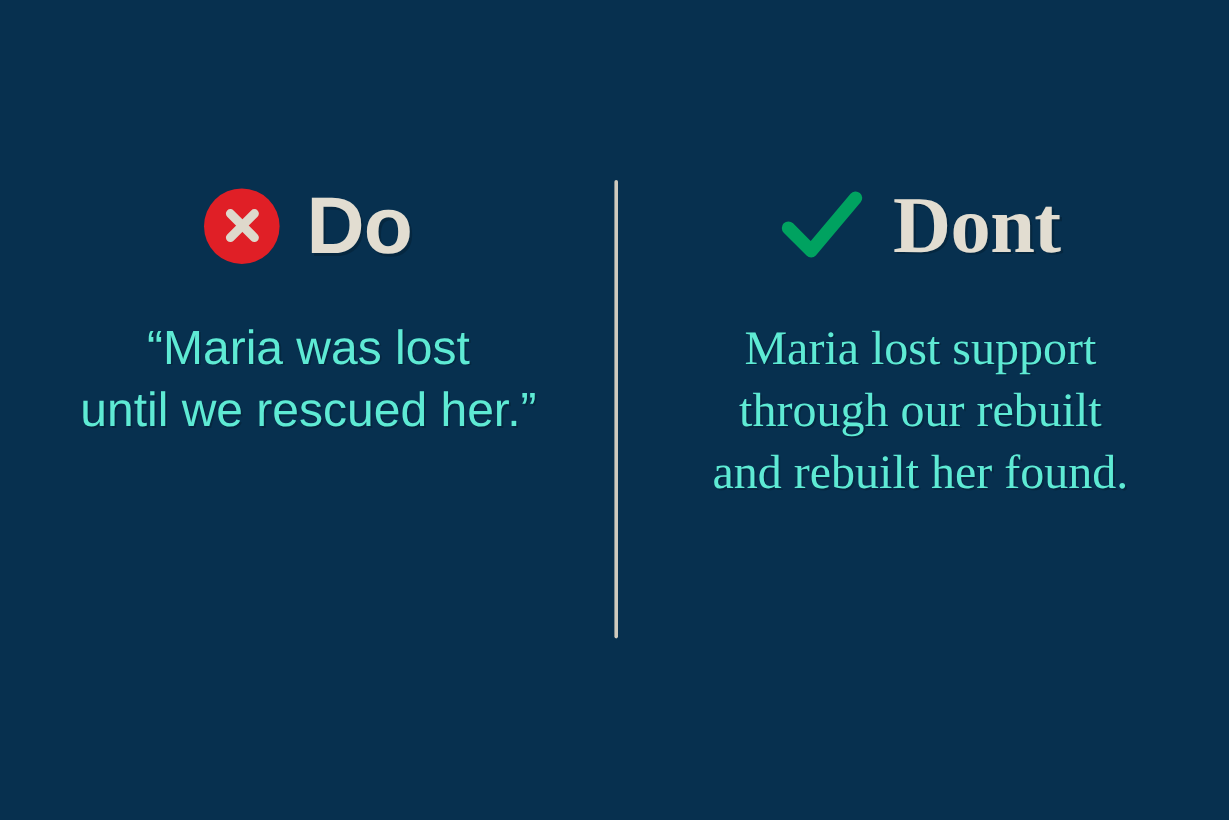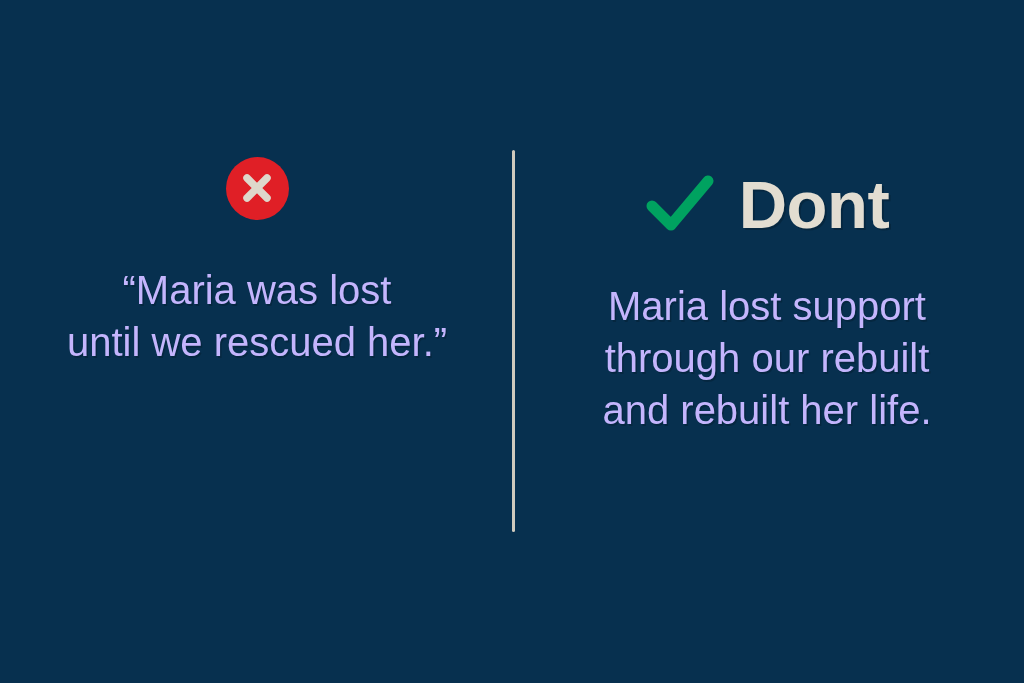--- a/index.html
+++ b/index.html
@@ -38,21 +38,21 @@
 
   .column {
     width: 512px;
     box-sizing: border-box;
     display: flex;
     flex-direction: column;
     align-items: center;
   }
 
   .column-left  { padding: 0 24px 0 26px; }
-  .column-right { padding: 16px 26px 0 24px; }
+  .column-right { padding: 0 26px 0 24px; font-family: Liberation Serif, serif; }
 
   
   .heading {
     margin-top: 148px;
     display: flex;
     flex-direction: row;
     align-items: center;
     justify-content: center;
     height: 80px;
   }
@@ -91,21 +91,21 @@
     justify-content: center;
     flex: 0 0 auto;
   }
   .icon-check svg { display: block; }
 
   
   .body-text {
     margin-top: 36px;
     font-size: 40px;
     line-height: 1.3;
-    color: #c4b5fd;
+    color: #5eead4;
     text-align: center;
     text-shadow: 1.5px 1.5px 0 rgba(0,0,0,0.18);
     max-width: 430px;
   }
   .body-text .line { display: block; white-space: nowrap; }
 
   
   .divider {
     position: absolute;
     left: 512px;
@@ -127,20 +127,21 @@
 
       <div class="heading heading-left">
         <span class="icon-badge-cross">
           <svg width="38" height="38" viewBox="0 0 38 38" aria-hidden="true">
             <g stroke="#ded8cb" stroke-width="7.5" stroke-linecap="round">
               <line x1="9" y1="9" x2="29" y2="29"></line>
               <line x1="29" y1="9" x2="9" y2="29"></line>
             </g>
           </svg>
         </span>
+        <span class="heading-label">Do</span>
       </div>
 
       <div class="body-text">
         <span class="line">“Maria was lost</span>
         <span class="line">until we rescued her.”</span>
       </div>
 
     </div>
 
     <div class="column column-right">
@@ -150,21 +151,21 @@
           <svg width="70" height="62" viewBox="0 0 70 62" aria-hidden="true">
             <path d="M7 33 L26 52 L63 8" fill="none" stroke="#00a260" stroke-width="11" stroke-linecap="round" stroke-linejoin="round"></path>
           </svg>
         </span>
         <span class="heading-label">Dont</span>
       </div>
 
       <div class="body-text">
         <span class="line">Maria lost support</span>
         <span class="line">through our rebuilt</span>
-        <span class="line">and rebuilt her life.</span>
+        <span class="line">and rebuilt her found.</span>
       </div>
 
     </div>
 
   </div>
 
   <div class="divider"></div>
 
 </div>
 

